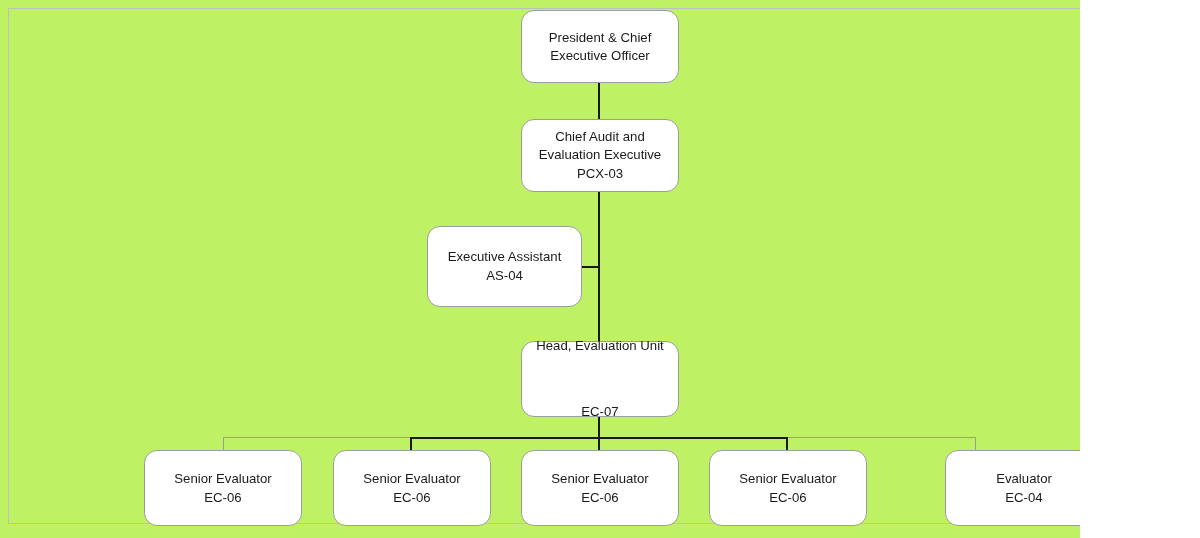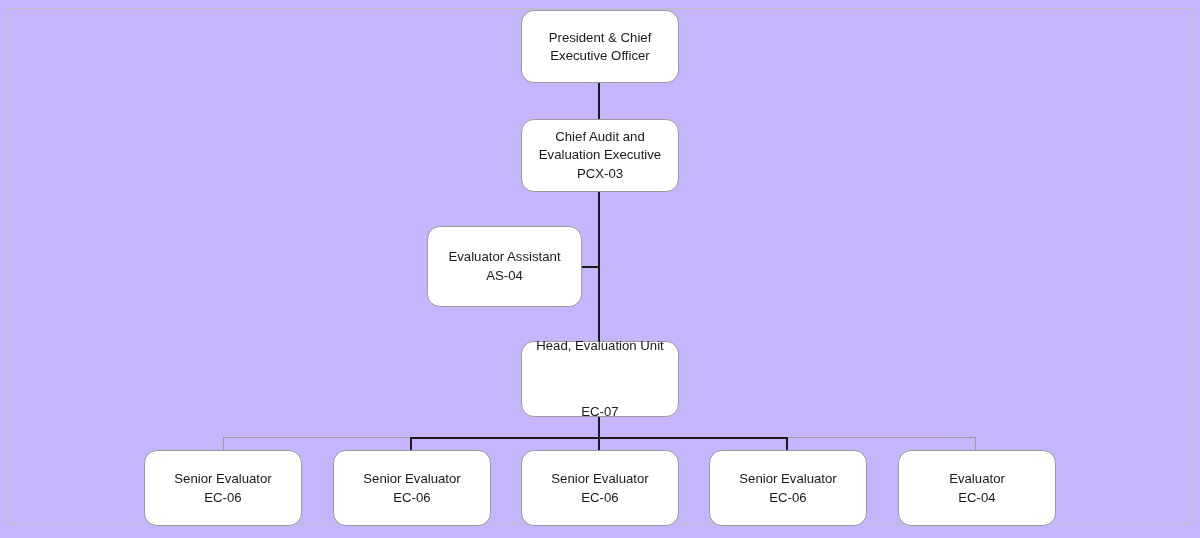--- a/index.html
+++ b/index.html
@@ -5,23 +5,23 @@
   html, body {
     margin: 0;
     padding: 0;
     background: #ffffff;
   }
   body {
     font-family: "Liberation Sans", sans-serif;
   }
   #chart-canvas {
     position: relative;
-    width: 1200px;
+    width: 1080px;
     height: 538px;
-    background: #c4b5fd;
+    background: #bef264;
     overflow: hidden;
   }
   
   .frame-line {
     position: absolute;
     background: #bfbfbf;
   }
   .frame-top    { left: 8px;  top: 8px;   width: 1185px; height: 1px; }
   .frame-left   { left: 8px;  top: 8px;   width: 1px;    height: 516px; }
   .frame-right  { left: 1192px; top: 8px; width: 1px;    height: 516px; }
@@ -100,21 +100,21 @@
     <span class="title">Executive Officer</span>
   </div>
 
   <div class="node spaced" style="left:521px; top:119px; width:158px; height:73px;">
     <span class="title">Chief Audit and</span>
     <span class="title">Evaluation Executive</span>
     <span class="code">PCX-03</span>
   </div>
 
   <div class="node spaced" style="left:427px; top:226px; width:155px; height:81px;">
-    <span class="title">Evaluator Assistant</span>
+    <span class="title">Executive Assistant</span>
     <span class="code">AS-04</span>
   </div>
 
   <div class="node spaced" style="left:521px; top:341px; width:158px; height:76px;gap:47px;">
     <span class="title">Head, Evaluation Unit</span>
     <span class="code">EC-07</span>
   </div>
 
   <div class="node spaced" style="left:144px; top:450px; width:158px; height:76px;">
     <span class="title">Senior Evaluator</span>
@@ -129,18 +129,18 @@
   <div class="node tight" style="left:521px; top:450px; width:158px; height:76px;">
     <span class="title">Senior Evaluator</span>
     <span class="code">EC-06</span>
   </div>
 
   <div class="node tight" style="left:709px; top:450px; width:158px; height:76px;">
     <span class="title">Senior Evaluator</span>
     <span class="code">EC-06</span>
   </div>
 
-  <div class="node spaced" style="left:898px; top:450px; width:158px; height:76px;">
+  <div class="node spaced" style="left:945px; top:450px; width:158px; height:76px;">
     <span class="title">Evaluator</span>
     <span class="code">EC-04</span>
   </div>
 
 </div>
 
 </body></html>

